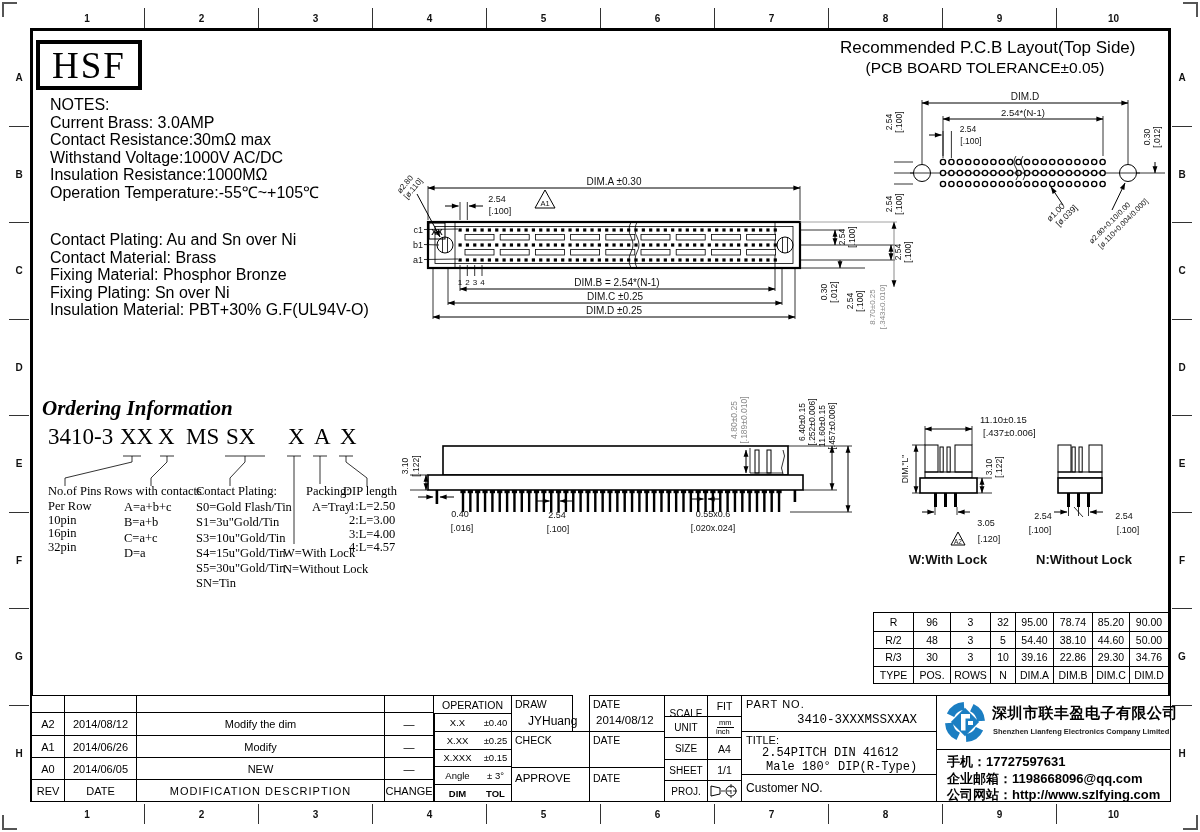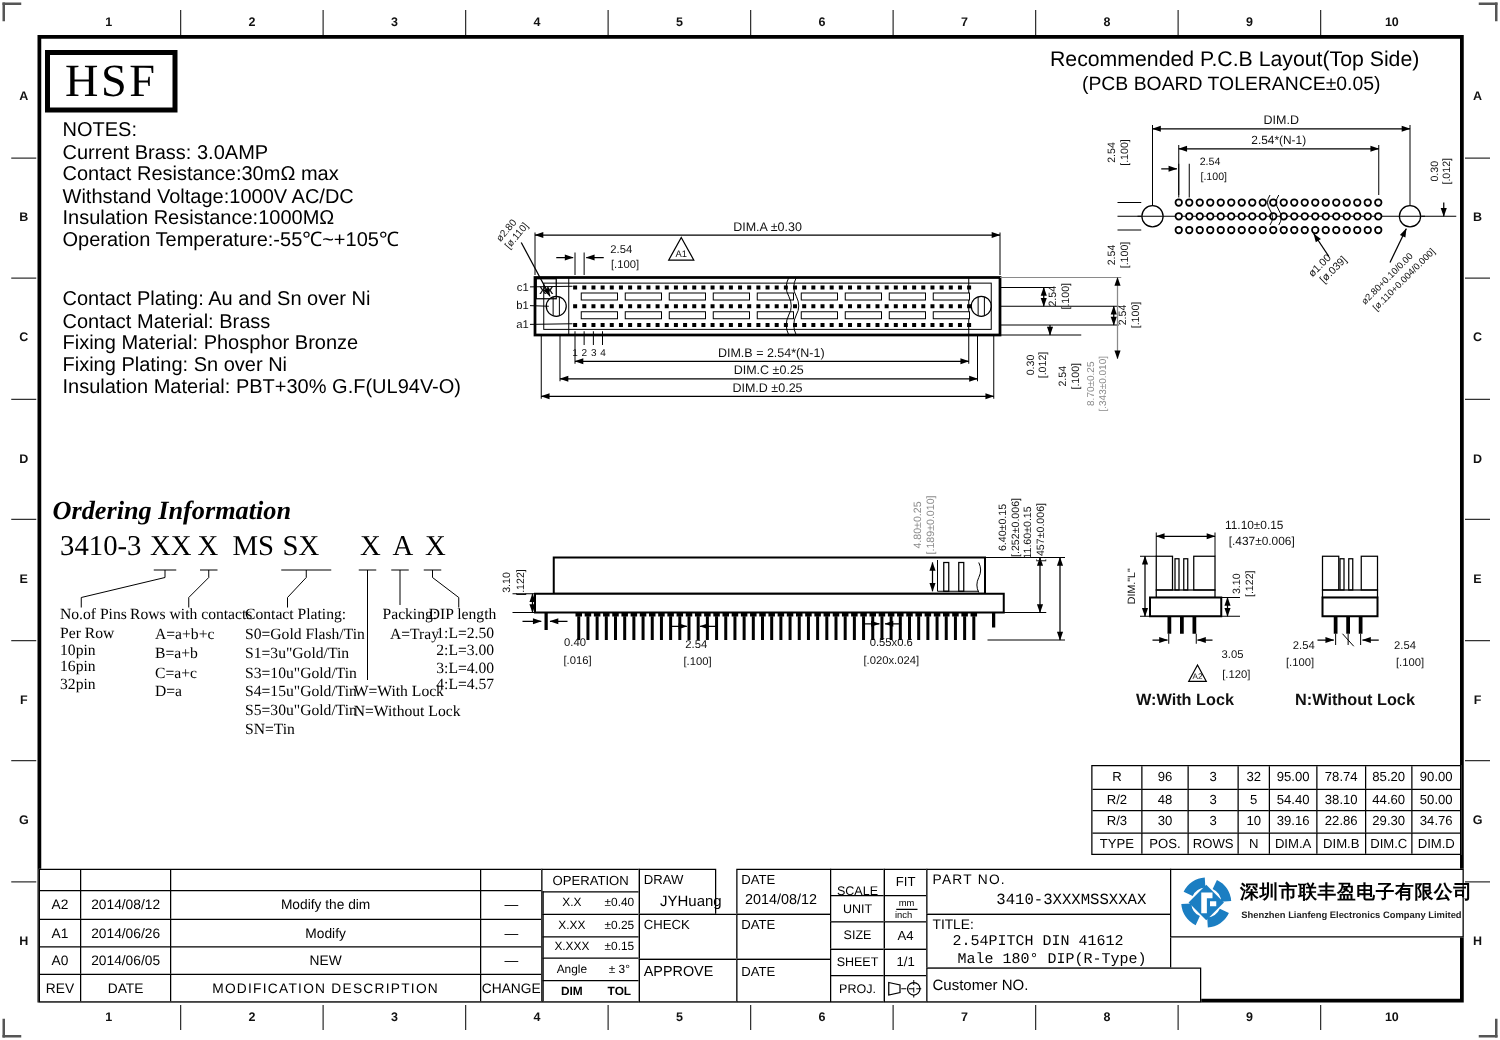--- a/index.html
+++ b/index.html
@@ -842,14 +842,19 @@
 
   <div class="box" style="left:936px;top:695px;width:235px;height:55px">
     <svg width="46" height="46" style="position:absolute;left:5px;top:3px">
       <circle cx="23" cy="23" r="16" fill="none" stroke="#1b7ec2" stroke-width="8" stroke-dasharray="17 8" transform="rotate(25 23 23)"></circle>
       <rect x="13" y="13" width="20" height="20" fill="#1b7ec2" transform="rotate(45 23 23)"></rect>
       <path d="M19,15 h9 v4.5 h-4.5 v12 h-4.5 z M26,22 h5 v4 h-5 z" fill="#fff"></path>
     </svg>
     <div class="lbl cmp" style="left:55px;top:8px;font-size:15px;letter-spacing:0.5px">深圳市联丰盈电子有限公司</div>
     <div class="lbl cmp" style="left:56px;top:31px;font-size:7.5px;color:#222">Shenzhen Lianfeng Electronics Company Limited</div>
   </div>
+  <div class="box" style="left:936px;top:749px;width:235px;height:53px">
+    <div class="lbl cmp" style="left:10px;top:3px;font-size:13px">手机：17727597631</div>
+    <div class="lbl cmp" style="left:10px;top:20px;font-size:13px">企业邮箱：1198668096@qq.com</div>
+    <div class="lbl cmp" style="left:10px;top:36px;font-size:13px">公司网站：http://www.szlfying.com</div>
+  </div>
 
 </div>
 
 </body></html>

